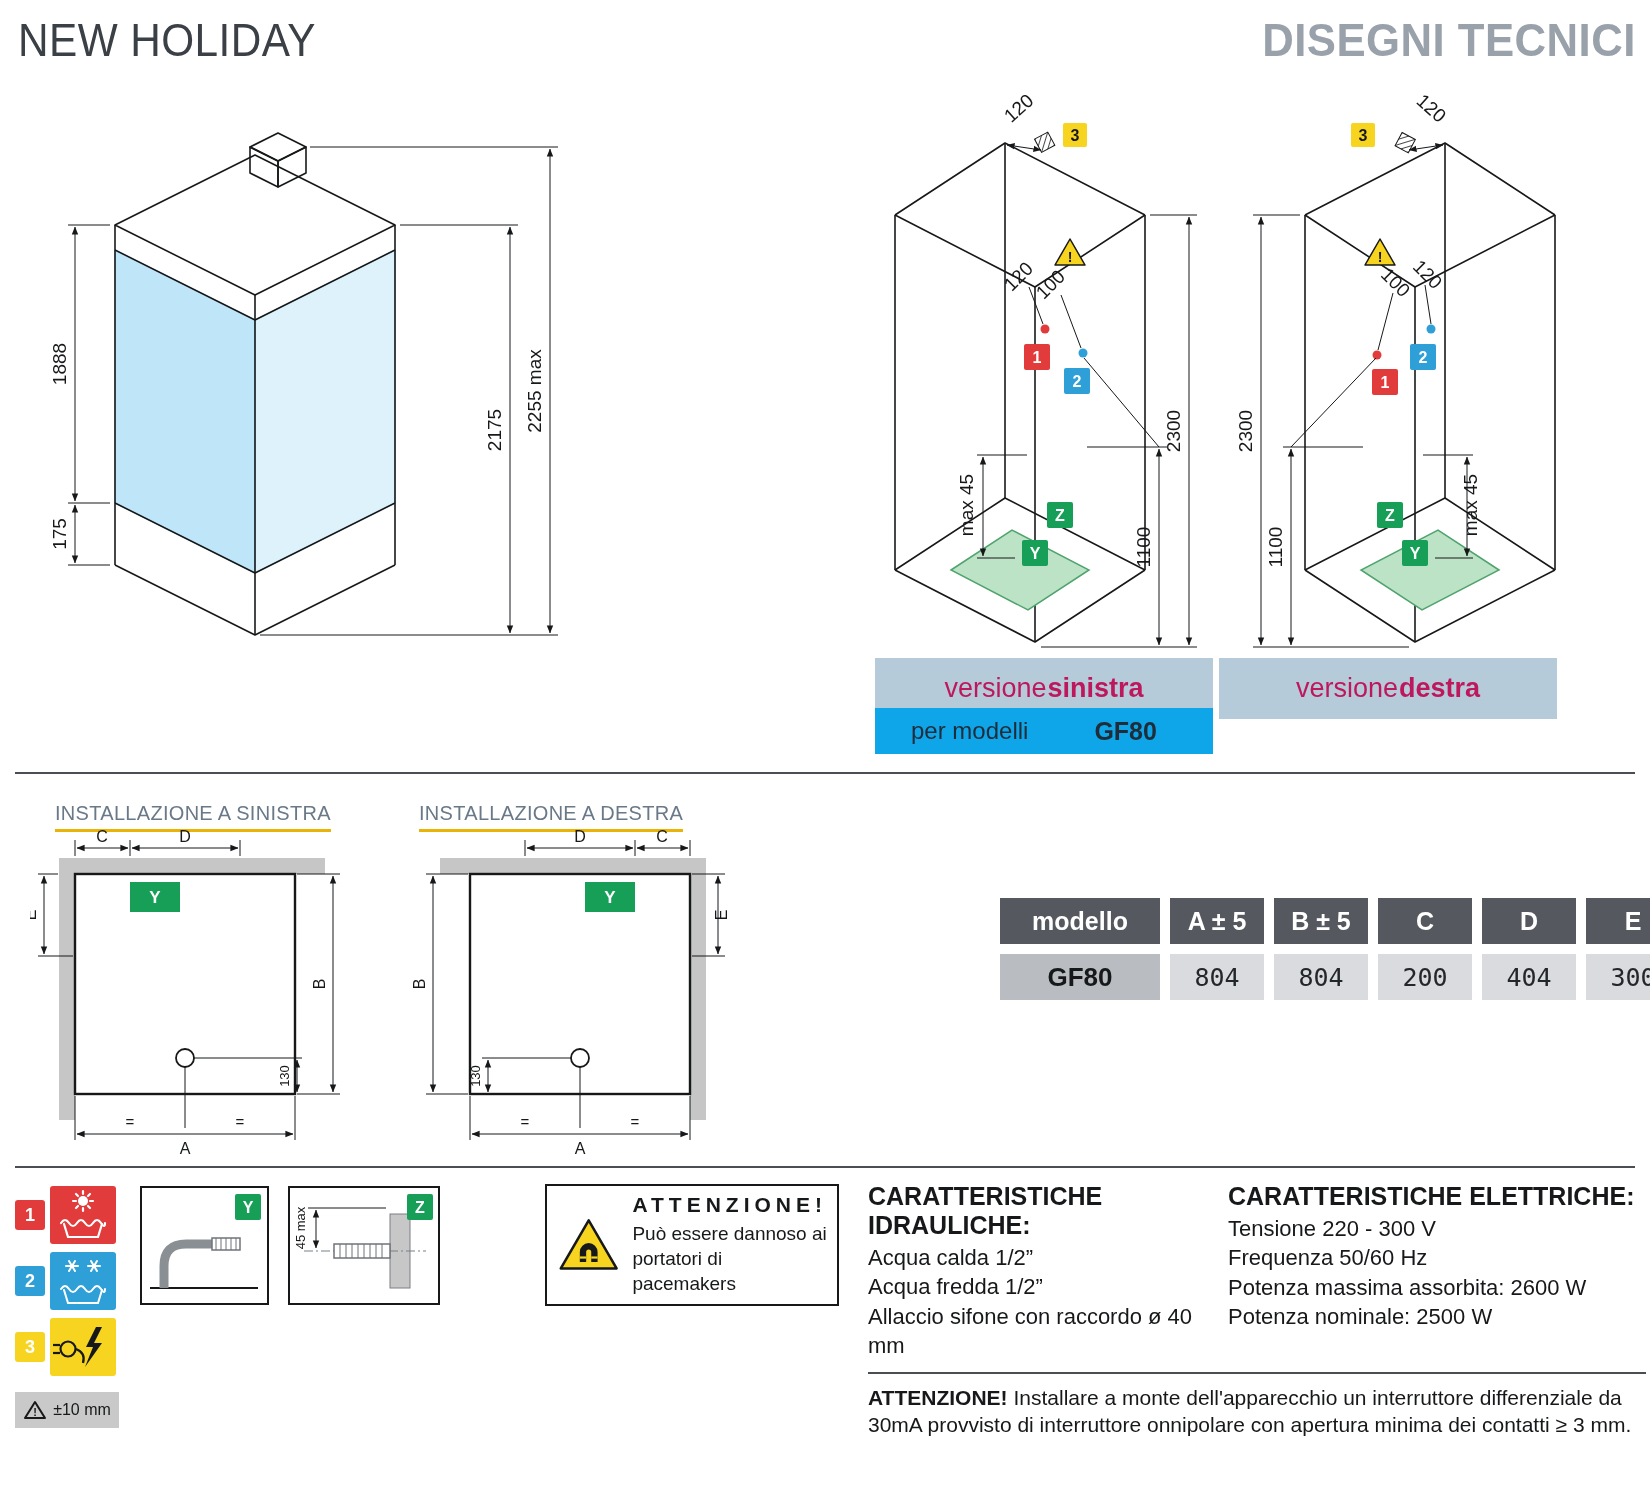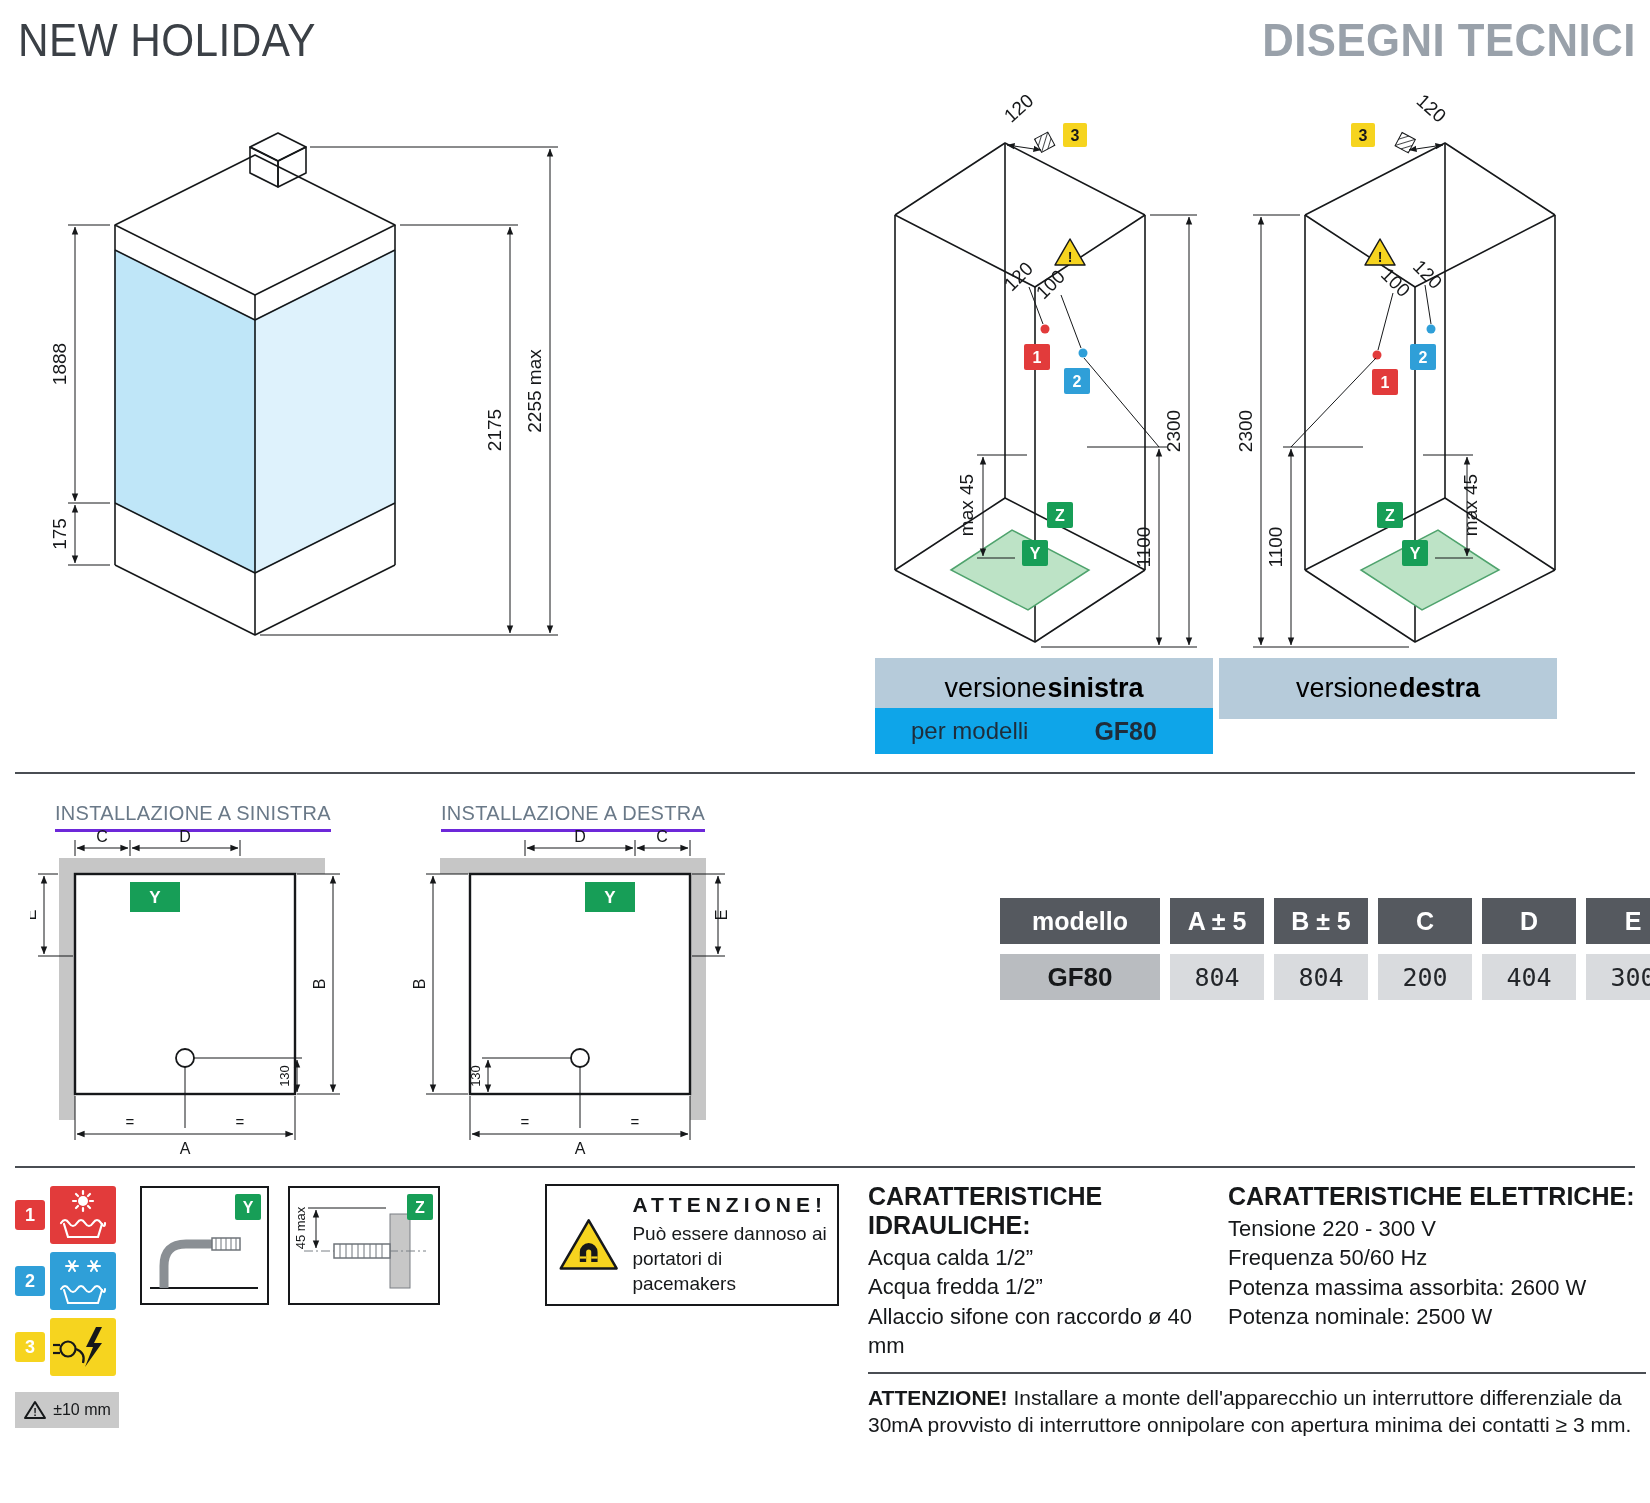--- a/index.html
+++ b/index.html
@@ -10,24 +10,24 @@
 .subtitle{font-size:47px;font-weight:700;color:#99a1aa;letter-spacing:.5px;transform:scaleX(.93);transform-origin:right top;white-space:nowrap}
 .rule{background:#4a4e53;height:2px}
 svg{display:block}
 svg text{font-family:"Liberation Sans",sans-serif;fill:#16181a}
 .wire{fill:none;stroke:#16181a;stroke-width:1.6;stroke-linejoin:round}
 .thin{stroke:#16181a;stroke-width:1;fill:none}
 .dimtxt{font-size:19px}
 .lbl{font-size:16px}
 .badgetxt{font-size:16px;font-weight:700;fill:#fff;text-anchor:middle}
 .dark{fill:#16181a;color:#16181a}
-.band{height:61px;background:#b6cbda;display:flex;align-items:center;justify-content:center;font-size:27px;color:#000000;gap:1px}
+.band{height:61px;background:#b6cbda;display:flex;align-items:center;justify-content:center;font-size:27px;color:#be185d;gap:1px}
 .band2{height:46px;background:#0ea5e9;display:flex;align-items:center;font-size:24px;color:#1f2d3a;padding-left:36px}
 .band2 b{margin-left:66px;font-size:25px}
-.inst-title{font-size:20px;color:#6a7988;letter-spacing:.3px;border-bottom:3px solid #6d28d9;padding-bottom:4px}
+.inst-title{font-size:20px;color:#6a7988;letter-spacing:.3px;border-bottom:3px solid #eab308;padding-bottom:4px}
 .table{display:grid;grid-template-columns:160px repeat(5,94px);grid-auto-rows:46px;gap:10px}
 .tcell{display:flex;align-items:center;justify-content:center}
 .th{background:#55595f;color:#fff;font-weight:700;font-size:25px}
 .model{background:#b9bcc0;font-weight:700;font-size:26px}
 .val{background:#d9dbde;font-family:"DejaVu Sans Mono",monospace;font-size:25px;color:#23262a}
 .legend-row{display:flex;align-items:center;gap:5px}
 .numsq{width:30px;height:30px;border-radius:3px;color:#fff;font-weight:700;font-size:18px;display:flex;align-items:center;justify-content:center}
 .iconbox{width:66px;height:58px;border-radius:3px;display:flex;align-items:center;justify-content:center}
 .tolbox{width:104px;height:36px;background:#c9c9c9;display:flex;align-items:center;justify-content:center;gap:6px;font-size:16px}
 .fitbox{border:2.5px solid #16181a;background:#fff}
@@ -193,21 +193,21 @@
     <b>destra</b>
 </div>
 <div class="abs band2" style="left:875px;top:708px;width:338px">
   <span>per modelli</span>
     <b>GF80</b>
 </div>
 
 <div class="abs rule" style="left:15px;top:772px;width:1620px"></div>
 
 <div class="abs inst-title" style="left:55px;top:802px">INSTALLAZIONE A SINISTRA</div>
-<div class="abs inst-title" style="left:441px;top:802px">INSTALLAZIONE A DESTRA</div>
+<div class="abs inst-title" style="left:419px;top:802px">INSTALLAZIONE A DESTRA</div>
 
 <svg class="abs" style="left:30px;top:830px" width="335" height="330" viewBox="0 0 335 330">
   <rect x="45" y="28" width="250" height="16" fill="#c6c6c6"></rect>
   <rect x="29" y="28" width="16" height="262" fill="#c6c6c6"></rect>
   <rect x="45" y="44" width="220" height="220" fill="#fff" stroke="#16181a" stroke-width="2.4"></rect>
   <rect x="100" y="52" width="50" height="30" fill="#179e57"></rect>
   <text class="badgetxt" style="font-size:17px" x="125" y="73">Y</text>
   <line class="thin" x1="45" y1="10" x2="45" y2="26"></line>
     <line class="thin" x1="100" y1="10" x2="100" y2="26"></line>
     <line class="thin" x1="210" y1="10" x2="210" y2="26"></line>

